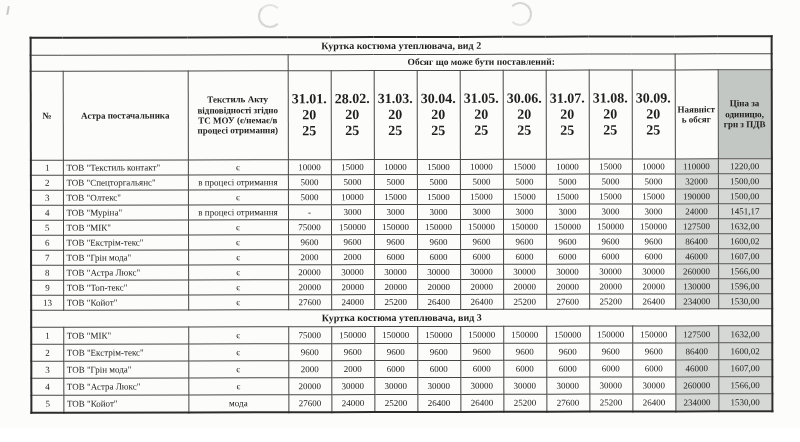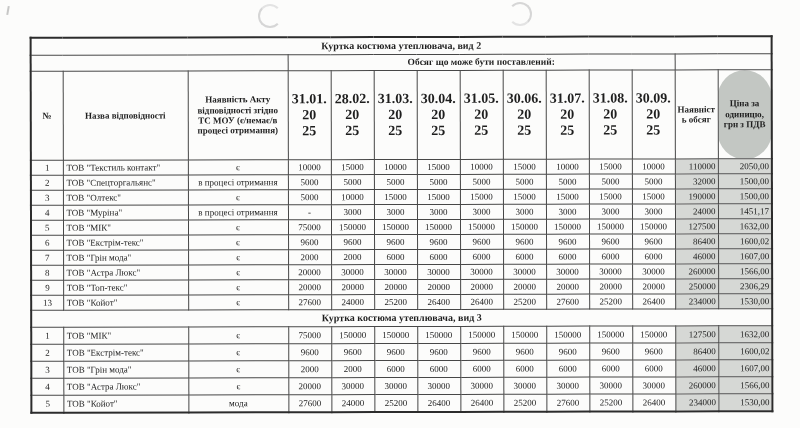--- a/index.html
+++ b/index.html
@@ -32,22 +32,22 @@
     text-align:center; vertical-align:middle;
     padding:1px 2px; font-weight:normal;
     overflow:hidden;
   }
   .doc th { font-weight:bold; }
   tr.title-row th { font-size:10px; height:14px; }
   tr.caption-row th { height:13px; font-size:9.5px;border-radius:8px; }
   tr.cols-row { height:89px; }
   tr.cols-row th { overflow-wrap:anywhere; }
   th.date-th { font-size:14px; letter-spacing:0;margin-left:19px; }
-  th.shade-h { background:var(--shade-h,#c3c7c3);border-radius:27px; }
-  td.shade-d { background:var(--shade-d,#d6d8d5);text-align:right; }
+  th.shade-h { background:var(--shade-h,#c3c7c3); }
+  td.shade-d { background:var(--shade-d,#d6d8d5); }
   tbody tr { height:15px; }
   tbody tr.tall { height:17px; }
   td.supplier { text-align:left; padding-left:3px; white-space:nowrap; }
   td.numcell { font-size:9px; }
 </style>
 </head>
 <body>
 
 <div class="page" style="--shade-h: #c3c7c3; --shade-d: #d6d8d5;">
   <span class="speck"></span>
@@ -75,22 +75,22 @@
       <tr class="title-row">
         <th colspan="14">Куртка костюма утеплювача, вид 2</th>
       </tr>
       <tr class="caption-row">
         <th colspan="3"></th>
         <th colspan="9">Обсяг що може бути поставлений:</th>
         <th colspan="2"></th>
       </tr>
       <tr class="cols-row" id="header-row-3">
         <th>№</th>
-        <th>Назва відповідності</th>
-        <th>Наявність Акту відповідності згідно ТС МОУ (є/немає/в процесі отримання)</th>
+        <th>Астра постачальника</th>
+        <th>Текстиль Акту відповідності згідно ТС МОУ (є/немає/в процесі отримання)</th>
         <th class="date-th">31.01.20<br>25</th>
           <th class="date-th">28.02.20<br>25</th>
           <th class="date-th">31.03.20<br>25</th>
           <th class="date-th">30.04.20<br>25</th>
           <th class="date-th">31.05.20<br>25</th>
           <th class="date-th">30.06.20<br>25</th>
           <th class="date-th">31.07.20<br>25</th>
           <th class="date-th">31.08.20<br>25</th>
           <th class="date-th">30.09.20<br>25</th>
           <th id="th-total">Наявність обсяг</th>
@@ -105,21 +105,21 @@
           <td class="numcell">10000</td>
           <td class="numcell">15000</td>
           <td class="numcell">10000</td>
           <td class="numcell">15000</td>
           <td class="numcell">10000</td>
           <td class="numcell">15000</td>
           <td class="numcell">10000</td>
           <td class="numcell">15000</td>
           <td class="numcell">10000</td>
           <td class="numcell shade-d">110000</td>
-          <td class="numcell shade-d">2050,00</td>
+          <td class="numcell shade-d">1220,00</td>
         </tr>
         <tr>
           <td class="numcell">2</td>
           <td class="supplier">ТОВ "Спецторгальянс"</td>
           <td>в процесі отримання</td>
           <td class="numcell">5000</td>
           <td class="numcell">5000</td>
           <td class="numcell">5000</td>
           <td class="numcell">5000</td>
           <td class="numcell">5000</td>
@@ -232,22 +232,22 @@
           <td>є</td>
           <td class="numcell">20000</td>
           <td class="numcell">20000</td>
           <td class="numcell">20000</td>
           <td class="numcell">20000</td>
           <td class="numcell">20000</td>
           <td class="numcell">20000</td>
           <td class="numcell">20000</td>
           <td class="numcell">20000</td>
           <td class="numcell">20000</td>
-          <td class="numcell shade-d">250000</td>
-          <td class="numcell shade-d">2306,29</td>
+          <td class="numcell shade-d">130000</td>
+          <td class="numcell shade-d">1596,00</td>
         </tr>
         <tr>
           <td class="numcell">13</td>
           <td class="supplier">ТОВ "Койот"</td>
           <td>є</td>
           <td class="numcell">27600</td>
           <td class="numcell">24000</td>
           <td class="numcell">25200</td>
           <td class="numcell">26400</td>
           <td class="numcell">26400</td>

